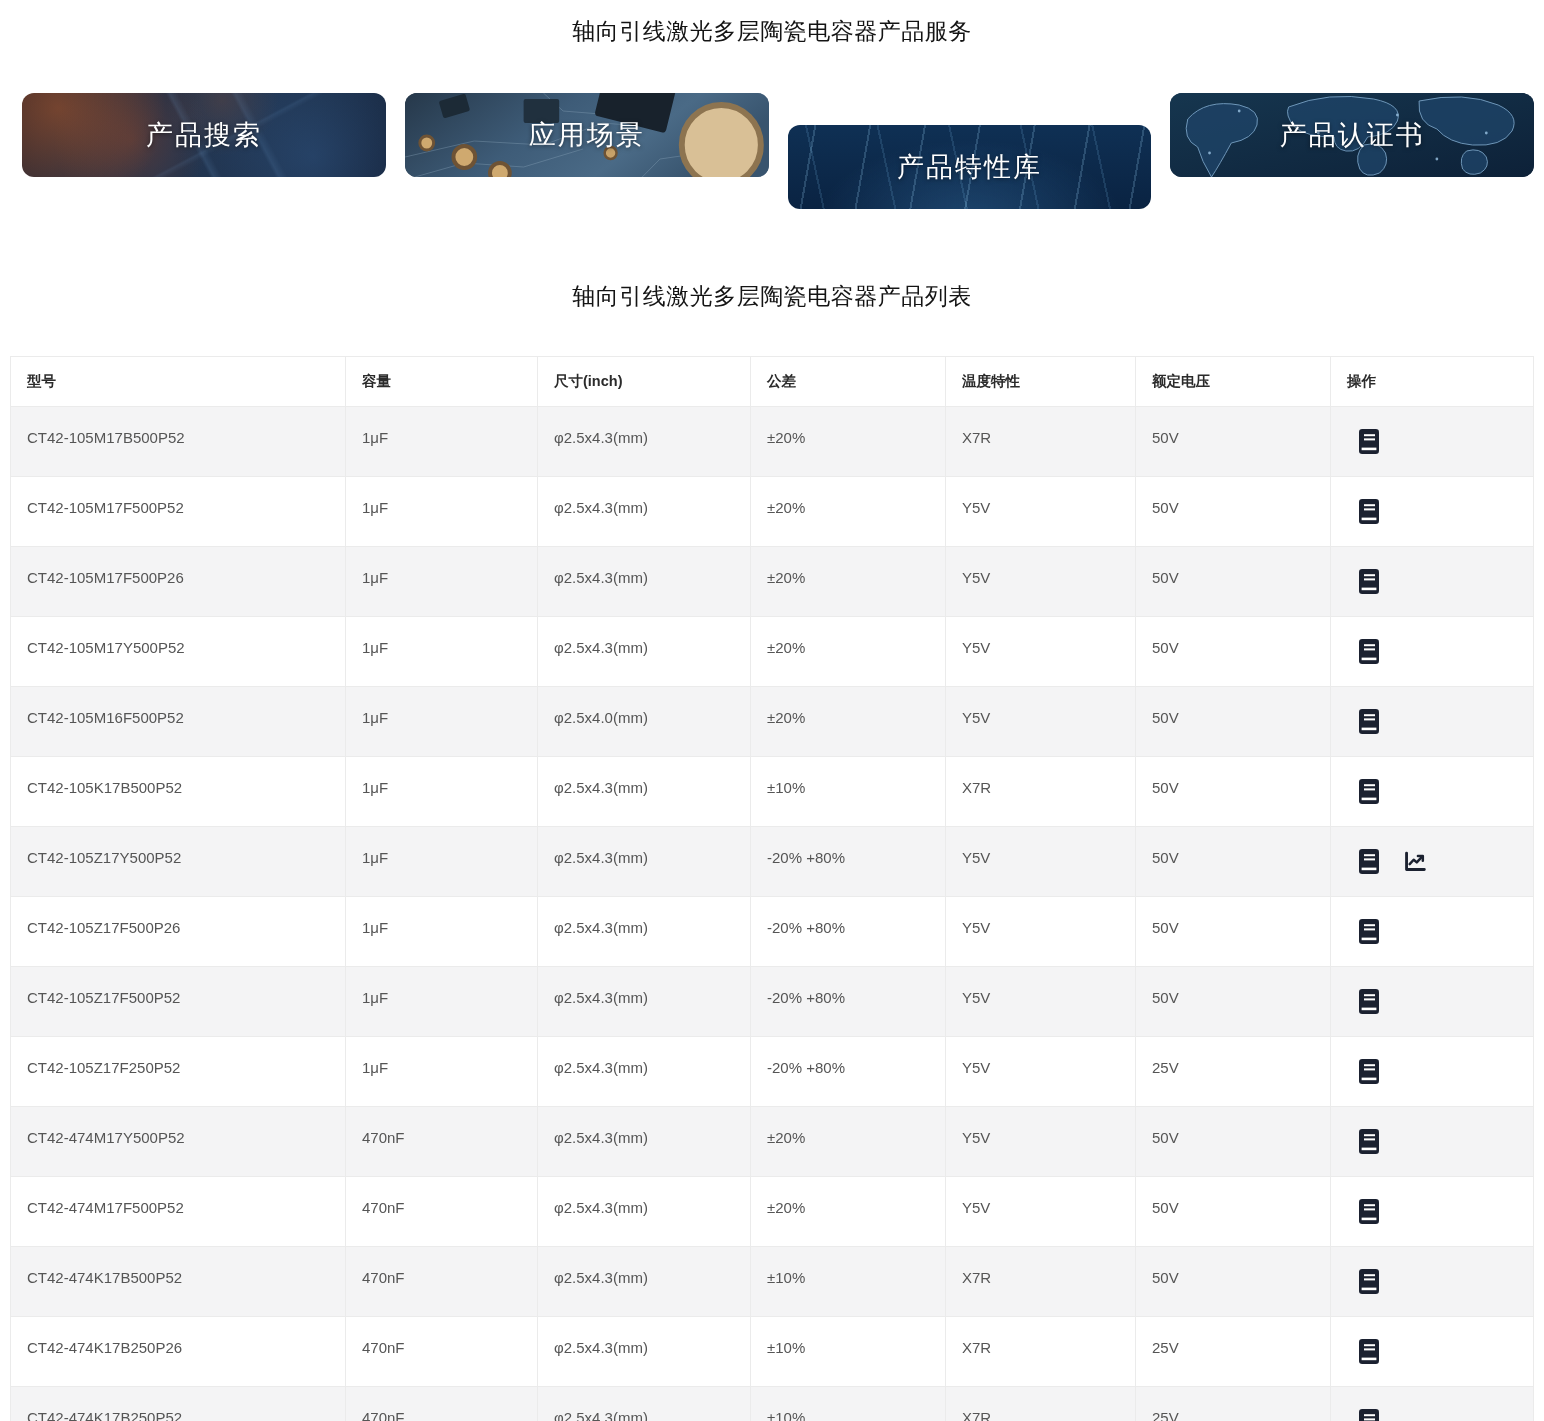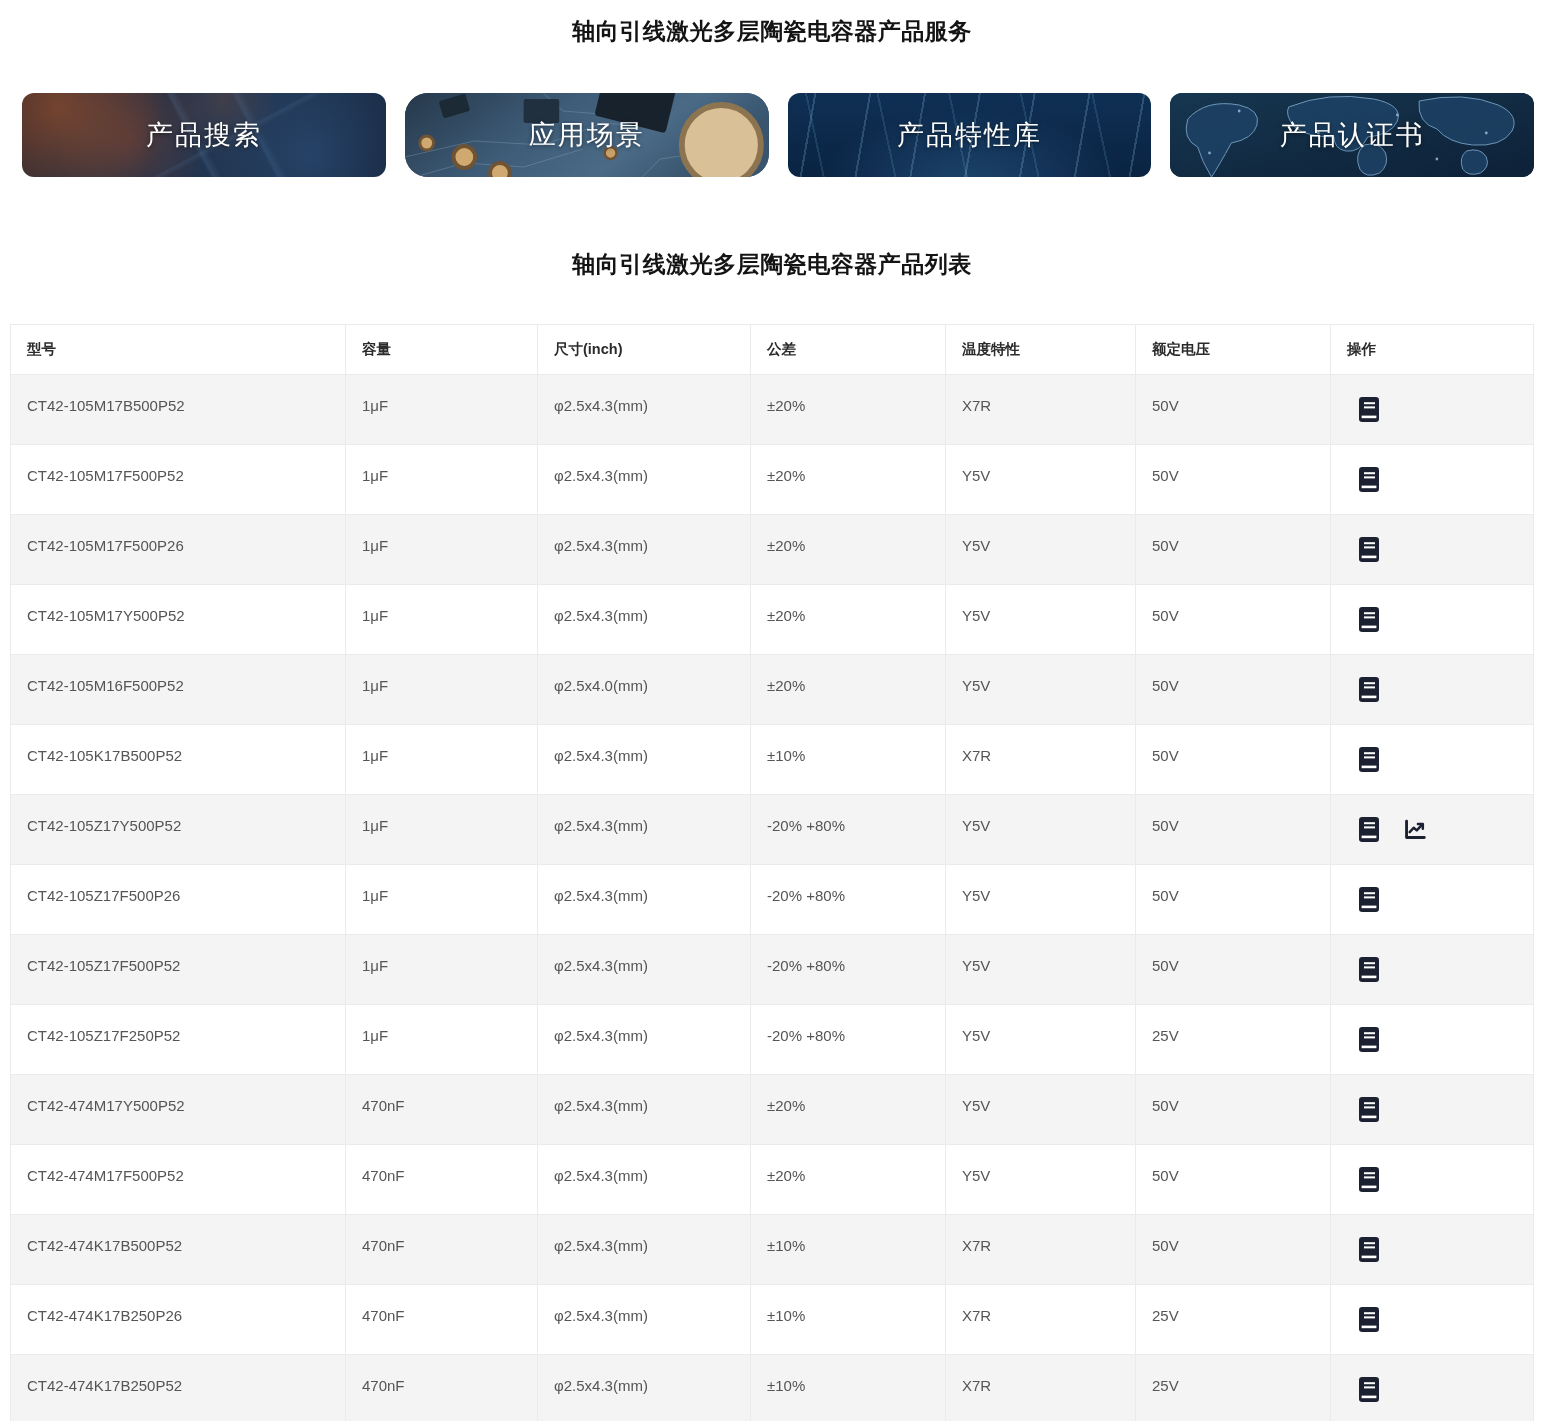--- a/index.html
+++ b/index.html
@@ -7,21 +7,21 @@
   body {
     font-family: "Liberation Sans", "DejaVu Sans", sans-serif;
     width: 1544px;
     color: #333;
   }
   .page { width: 1544px; }
 
   .main-title, .section-title {
     text-align: center;
     font-size: 23px;
-    font-weight: bold;
+    font-weight: normal;
     color: #141414;
     letter-spacing: 0.5px;
   }
   .main-title { margin: 16px 0 46px; }
   .section-title { margin: 72px 0 44px; }
 
   
   .nav-row {
     display: flex;
     gap: 19px;
@@ -72,23 +72,24 @@
       linear-gradient(62deg, transparent 62%, rgba(120,170,220,0.12) 63%, transparent 65%),
       linear-gradient(152deg, transparent 55%, rgba(120,170,220,0.10) 56%, transparent 58%);
   }
   
   .bg-features {
     background:
       repeating-linear-gradient(100deg, transparent 0 26px, rgba(150,205,240,0.22) 26px 28px, transparent 28px 54px),
       repeating-linear-gradient(78deg, transparent 0 34px, rgba(120,185,230,0.16) 34px 36px, transparent 36px 70px),
       radial-gradient(ellipse at 50% 120%, rgba(70,140,200,0.35), transparent 60%),
       linear-gradient(180deg, #0f3054 0%, #0a2342 100%);
+    margin-top: 32px;
   }
   
-  .bg-app  { background: linear-gradient(100deg, #253543 0%, #3c5a74 45%, #486884 75%, #37536d 100%); border-radius: 23px; }
+  .bg-app  { background: linear-gradient(100deg, #253543 0%, #3c5a74 45%, #486884 75%, #37536d 100%); }
   .bg-cert { background: linear-gradient(135deg, #143250 0%, #0d2138 100%); }
 
   
   .table-wrap { padding: 0 10px 12px; }
   table {
     width: 100%;
     border-collapse: collapse;
     table-layout: fixed;
     border: 1px solid #ebebeb;
   }

